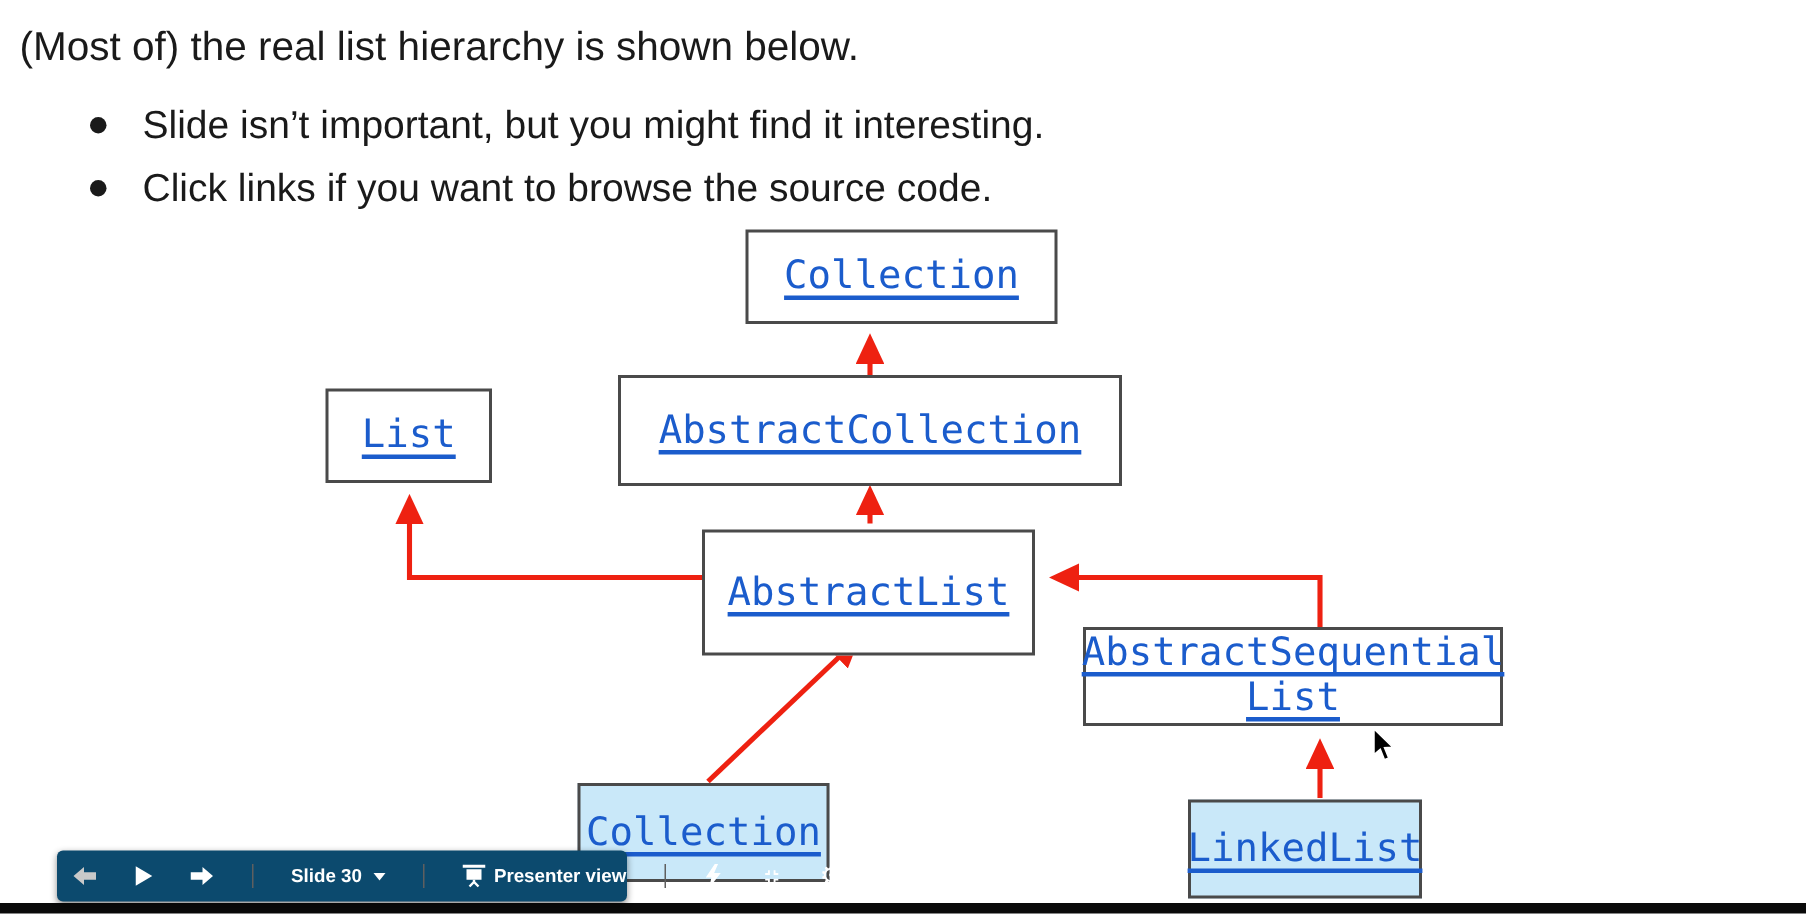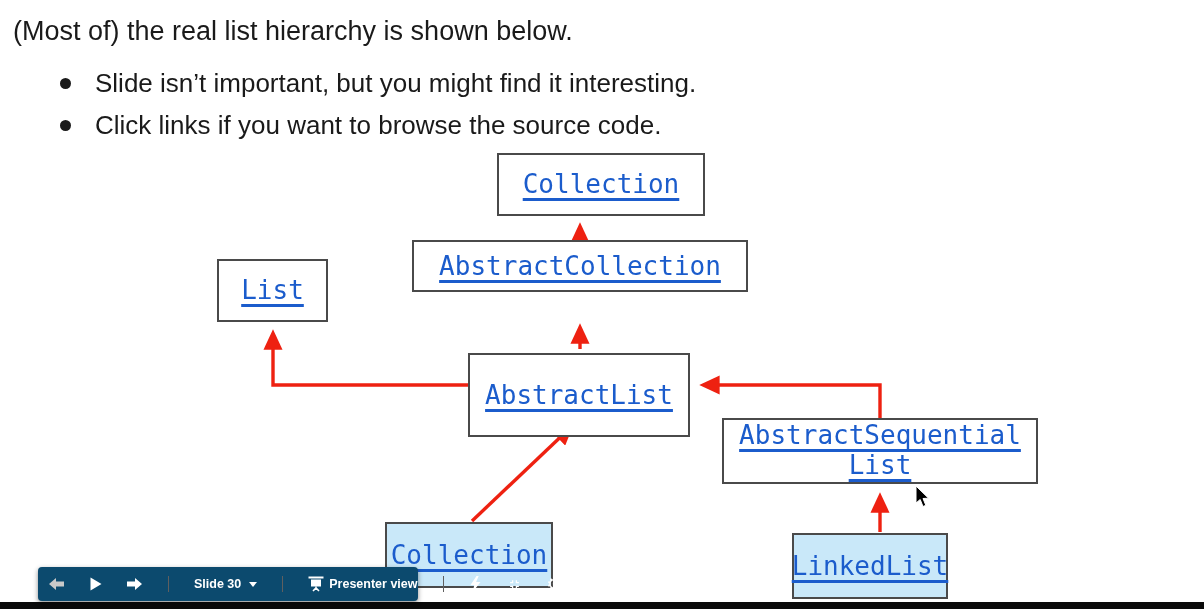--- a/index.html
+++ b/index.html
@@ -68,33 +68,33 @@
       <polyline points="880,419 880,385 704,385" marker-end="url(#ah)"></polyline>
       <line x1="472" y1="521" x2="570" y2="428" marker-end="url(#ah)"></line>
       <line x1="880" y1="532" x2="880" y2="497" marker-end="url(#ah)"></line>
     </g>
   </svg>
 
   <div class="node" style="left:497px;top:153px;width:208px;height:63px;">
     <span class="lnk">Collection</span>
   </div>
 
-  <div class="node" style="left:412px;top:240px;width:336px;height:52px;">
+  <div class="node" style="left:412px;top:250px;width:336px;height:74px;">
     <span class="lnk">AbstractCollection</span>
   </div>
 
   <div class="node" style="left:217px;top:259px;width:111px;height:63px;">
     <span class="lnk">List</span>
   </div>
 
   <div class="node" style="left:468px;top:353px;width:222px;height:84px;">
     <span class="lnk">AbstractList</span>
   </div>
 
-  <div class="node two-line" style="left:722px;top:418px;width:316px;height:66px;">
+  <div class="node two-line" style="left:722px;top:418px;width:280px;height:66px;">
     <span class="lnk">AbstractSequential</span>
     <span class="lnk">List</span>
   </div>
 
   <div class="node hl" style="left:385px;top:522px;width:168px;height:66px;">
     <span class="lnk">Collection</span>
   </div>
 
   <div class="node hl" style="left:792px;top:533px;width:156px;height:66px;">
     <span class="lnk">LinkedList</span>

